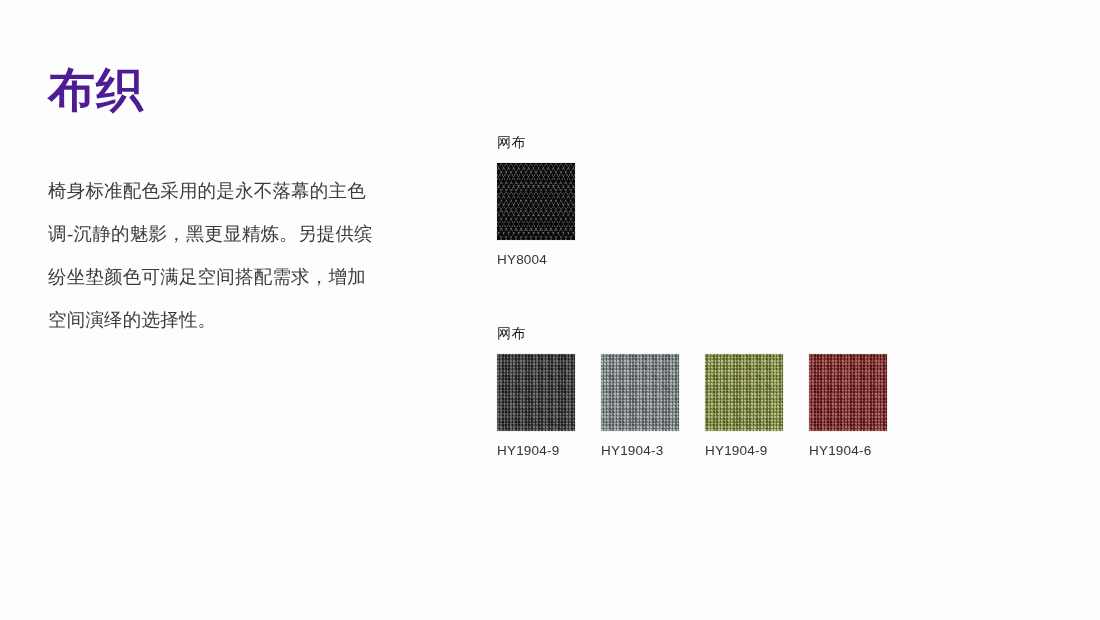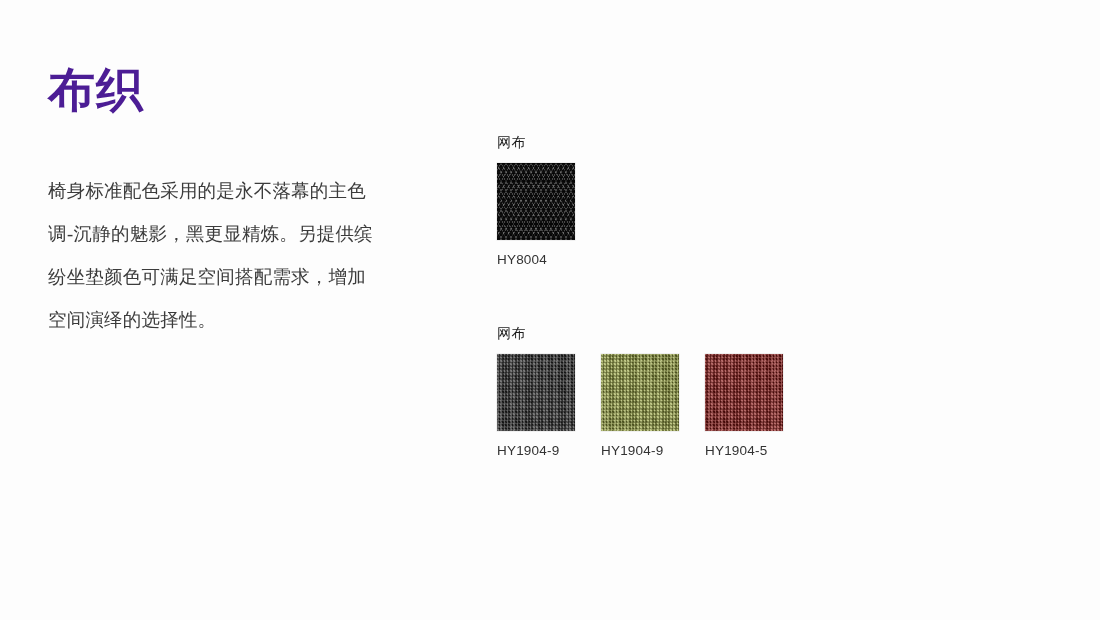--- a/index.html
+++ b/index.html
@@ -155,28 +155,32 @@
 
   <div class="swatch-section section-bottom">
     <div class="section-heading">网布</div>
     <div class="swatch-row">
 
       <div class="swatch-cell">
         <div class="swatch-chip tex-weave" style="background-color: rgb(42, 42, 42);"></div>
         <div class="swatch-label">HY1904-9</div>
       </div>
 
+      <div class="swatch-cell">
+        <div class="swatch-chip tex-weave" style="background-color: rgb(141, 151, 156);"></div>
+        <div class="swatch-label">HY1904-3</div>
+      </div>
 
       <div class="swatch-cell">
         <div class="swatch-chip tex-weave" style="background-color: rgb(154, 166, 63);"></div>
         <div class="swatch-label">HY1904-9</div>
       </div>
 
 
       <div class="swatch-cell">
         <div class="swatch-chip tex-weave" style="background-color: rgb(141, 20, 17);"></div>
-        <div class="swatch-label">HY1904-5</div>
+        <div class="swatch-label">HY1904-6</div>
       </div>
 
     </div>
   </div>
 
 </div>
 
 </body></html>

